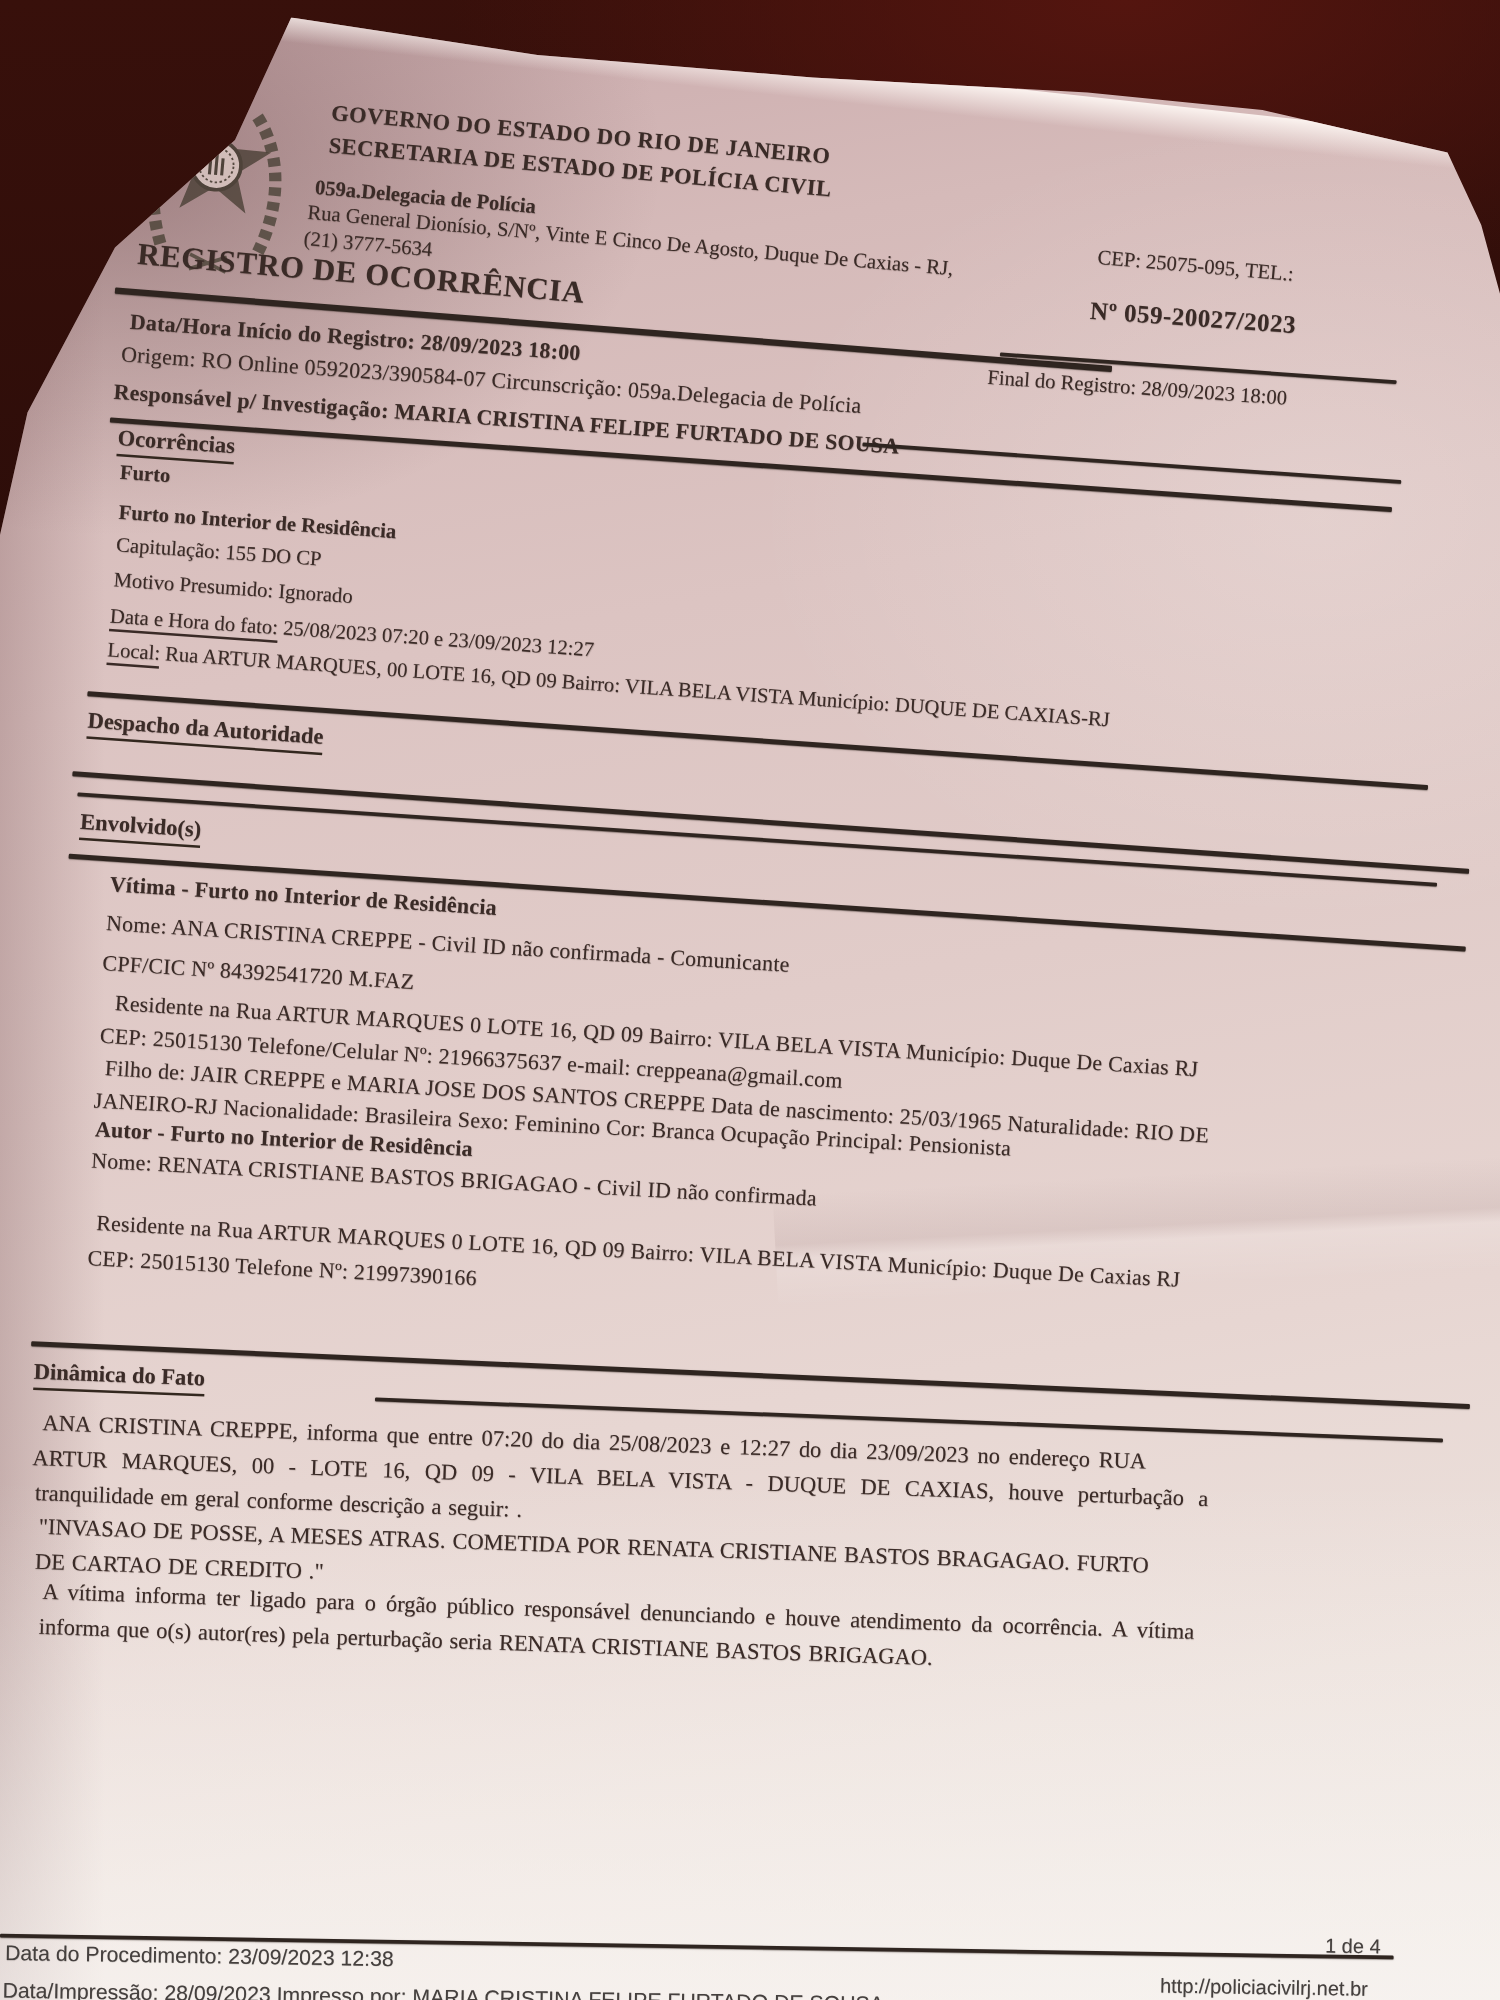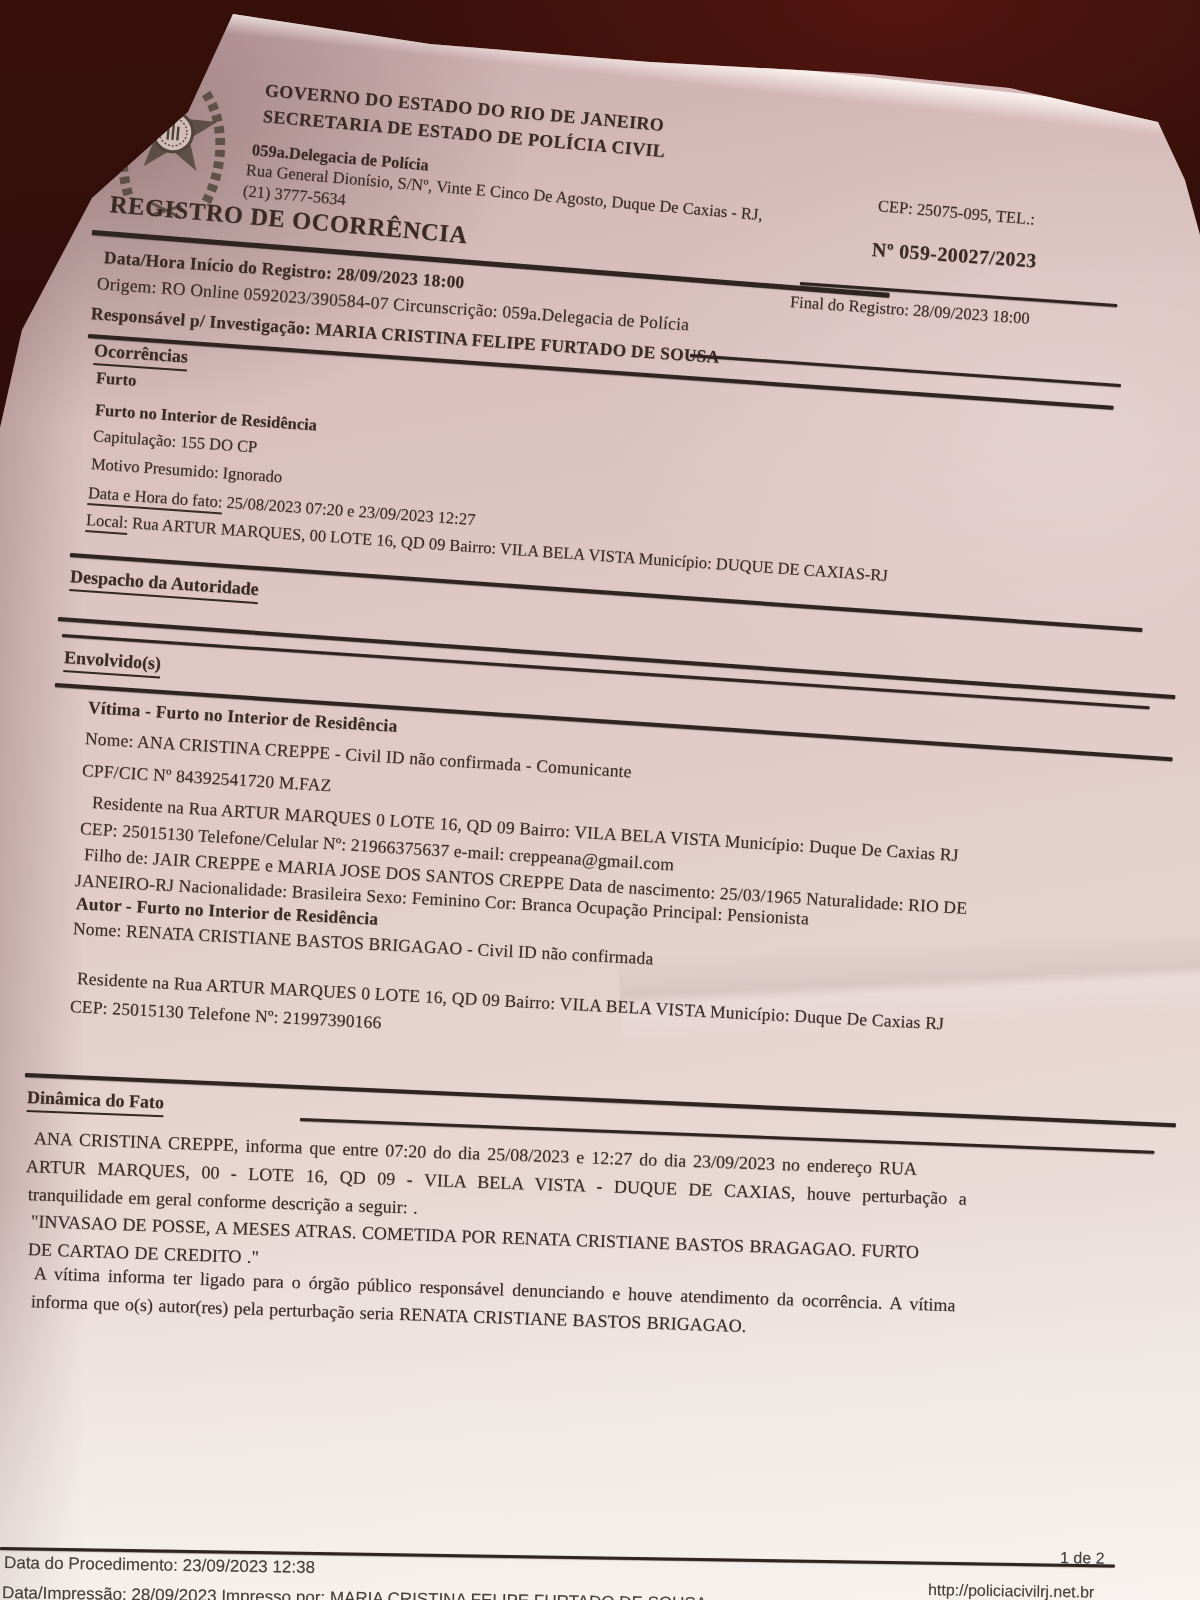--- a/index.html
+++ b/index.html
@@ -127,16 +127,16 @@
   <div class="ln r2 din ws2" style="left:34px;top:1128px;">ANA CRISTINA CREPPE, informa que entre 07:20 do dia 25/08/2023 e 12:27 do dia 23/09/2023 no endereço RUA</div>
   <div class="ln r2 din ws7" style="left:26px;top:1156px;">ARTUR MARQUES, 00 - LOTE 16, QD 09 - VILA BELA VISTA - DUQUE DE CAXIAS, houve perturbação a</div>
   <div class="ln r2 din ws1" style="left:28px;top:1184px;">tranquilidade em geral conforme descrição a seguir:  .</div>
   <div class="ln r2 din ws1" style="left:31px;top:1211px;">"INVASAO DE POSSE, A MESES ATRAS. COMETIDA POR RENATA CRISTIANE BASTOS BRAGAGAO. FURTO</div>
   <div class="ln r2 din ws1" style="left:28px;top:1239px;">DE CARTAO DE CREDITO ."</div>
   <div class="ln r2 din ws3" style="left:34px;top:1263px;">A vítima informa ter ligado para o órgão público responsável denunciando e houve atendimento da ocorrência. A vítima</div>
   <div class="ln r2 din ws1" style="left:31px;top:1291px;">informa que o(s) autor(res) pela perturbação seria RENATA CRISTIANE BASTOS BRIGAGAO.</div>
 
   <div class="rule r09" style="left:0px;top:1547px;width:1115px;height:3px;"></div>
   <div class="ln r09 footer-txt f17" style="left:4px;top:1553px;">Data do Procedimento: 23/09/2023  12:38</div>
-  <div class="ln r09 footer-txt f16" style="left:1060px;top:1549px;">1 de 2</div>
+  <div class="ln r09 footer-txt f16" style="left:1060px;top:1549px;">1 de 4</div>
   <div class="ln r09 footer-txt f17" style="left:2px;top:1583px;">Data/Impressão: 28/09/2023 Impresso por: MARIA CRISTINA FELIPE FURTADO DE SOUSA</div>
   <div class="ln r09 footer-txt f16" style="left:928px;top:1581px;">http://policiacivilrj.net.br</div>
 </div>
 
 </body></html>

